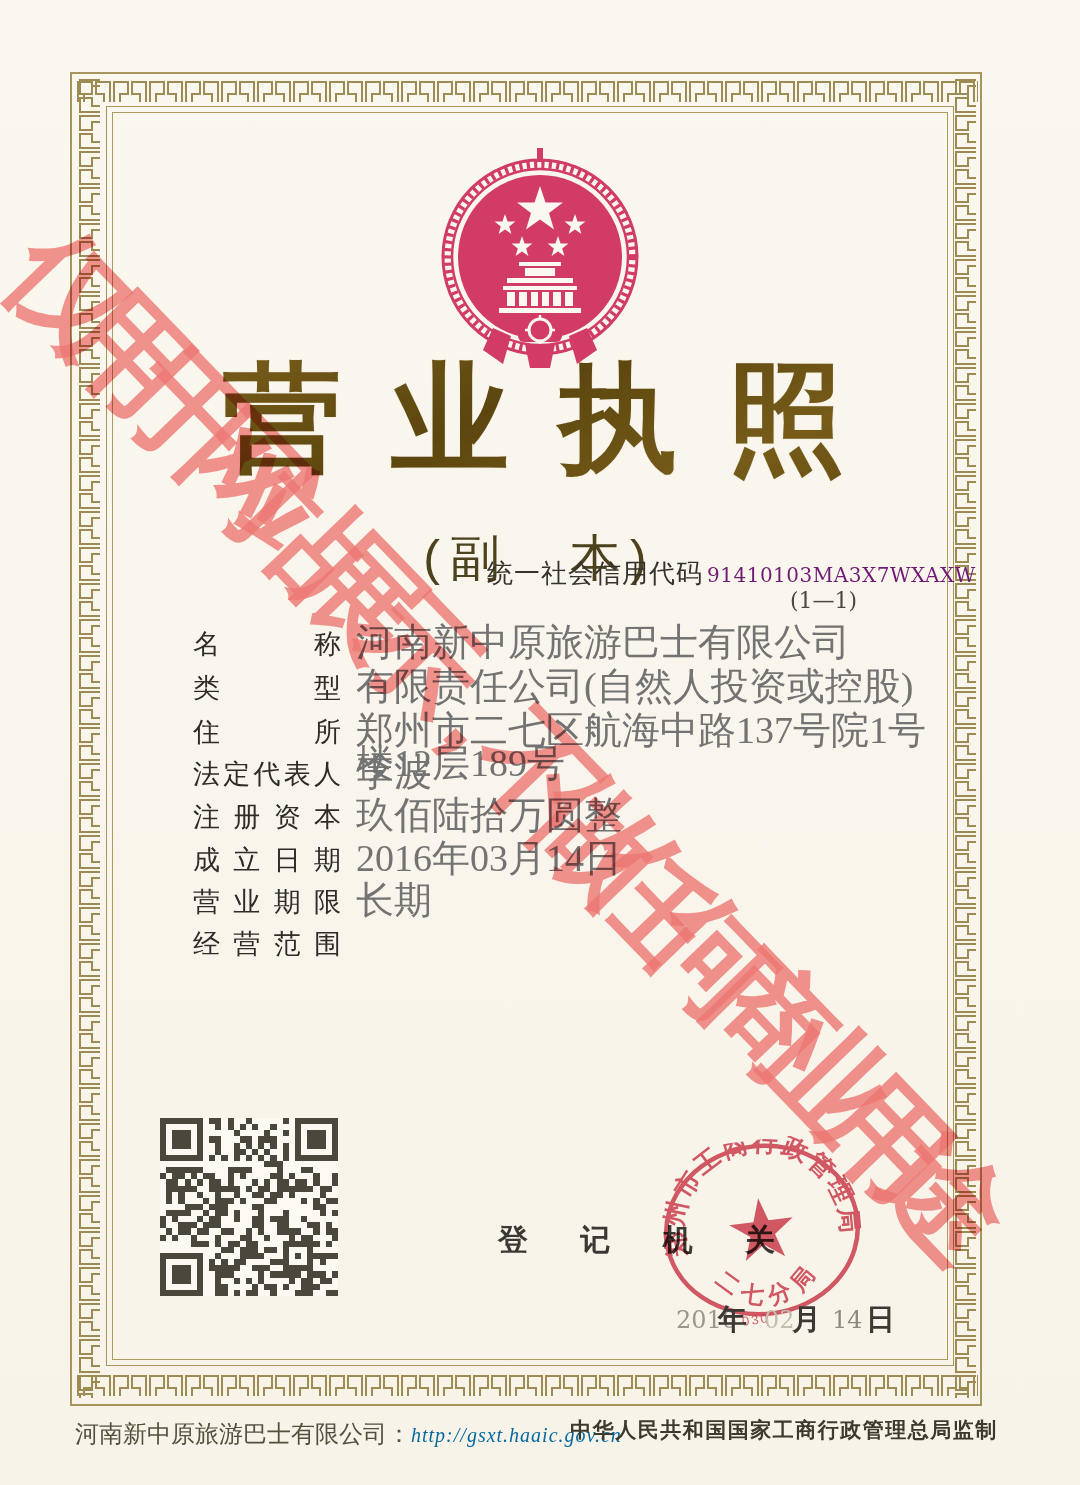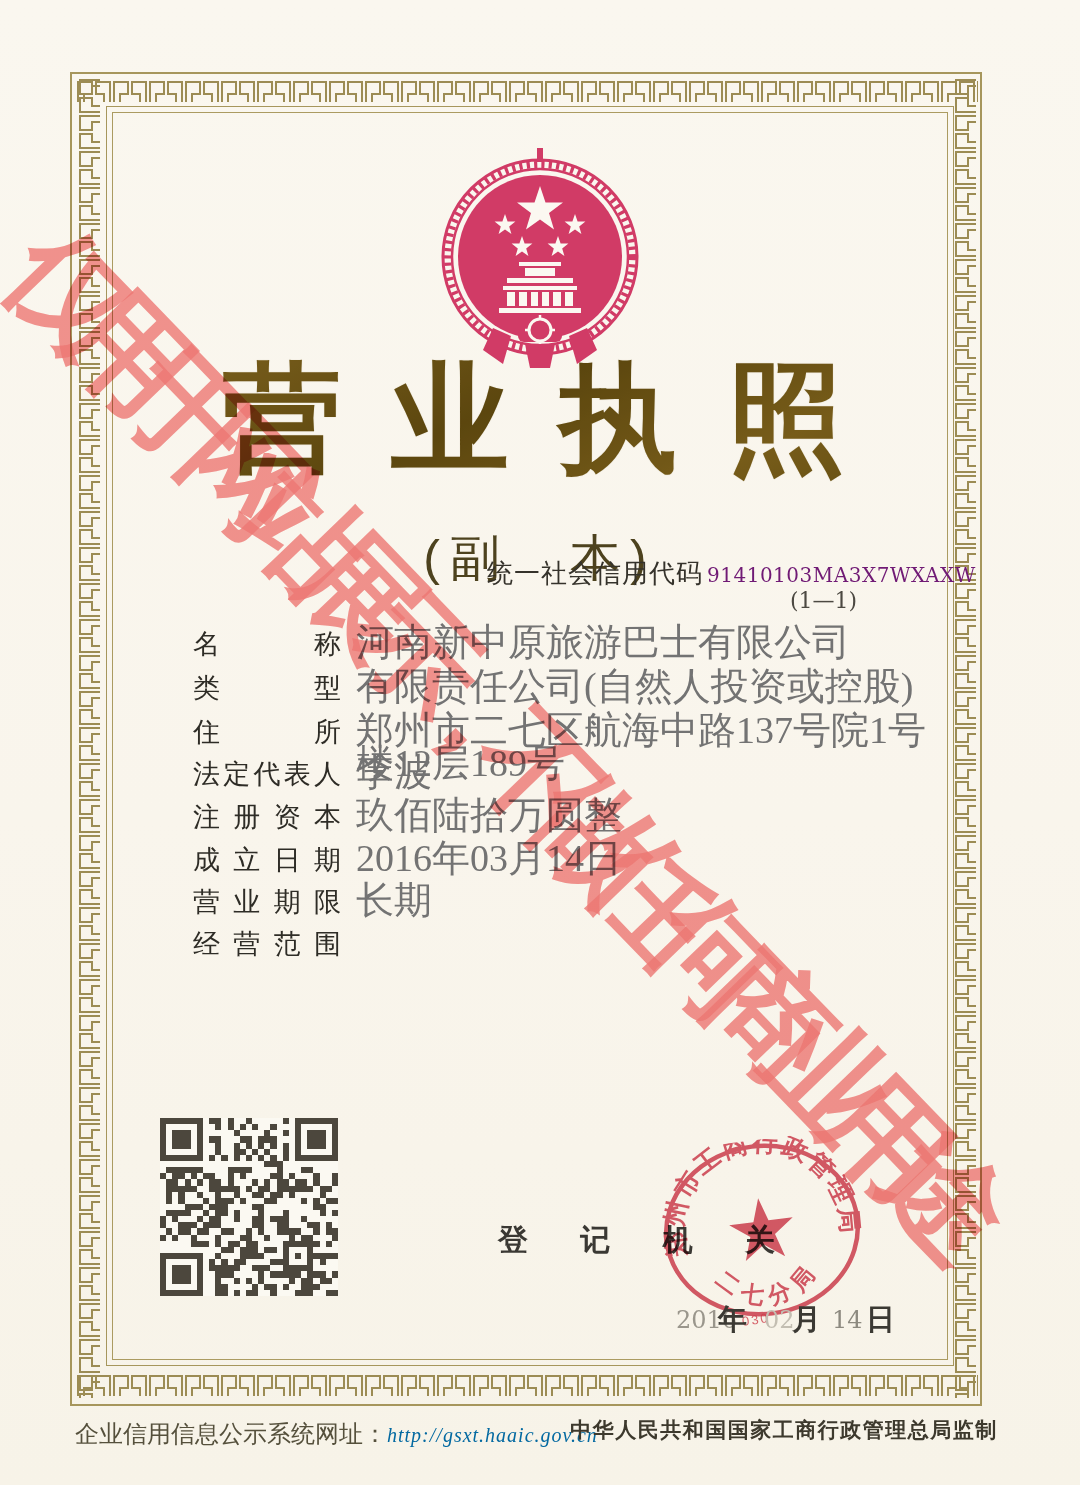--- a/index.html
+++ b/index.html
@@ -622,17 +622,17 @@
 <div class="abs date-line">
   <span class="d-num d-year">2016</span>
   <span class="d-unit d-year-u">年</span>
   <span class="d-num d-month">02</span>
   <span class="d-unit d-month-u">月</span>
   <span class="d-num d-day">14</span>
   <span class="d-unit d-day-u">日</span>
 </div>
 
 <div class="abs footer-left">
-  <span>企业信用信息公示系统网址：</span><span class="url">http://gsxt.haaic.gov.cn</span>
+  <span>河南新中原旅游巴士有限公司：</span><span class="url">http://gsxt.haaic.gov.cn</span>
 </div>
 <div class="abs footer-right">中华人民共和国国家工商行政管理总局监制</div>
 
 <div class="abs watermark">仅用于网站展示，不做任何商业用途</div>
 
 </body></html>

